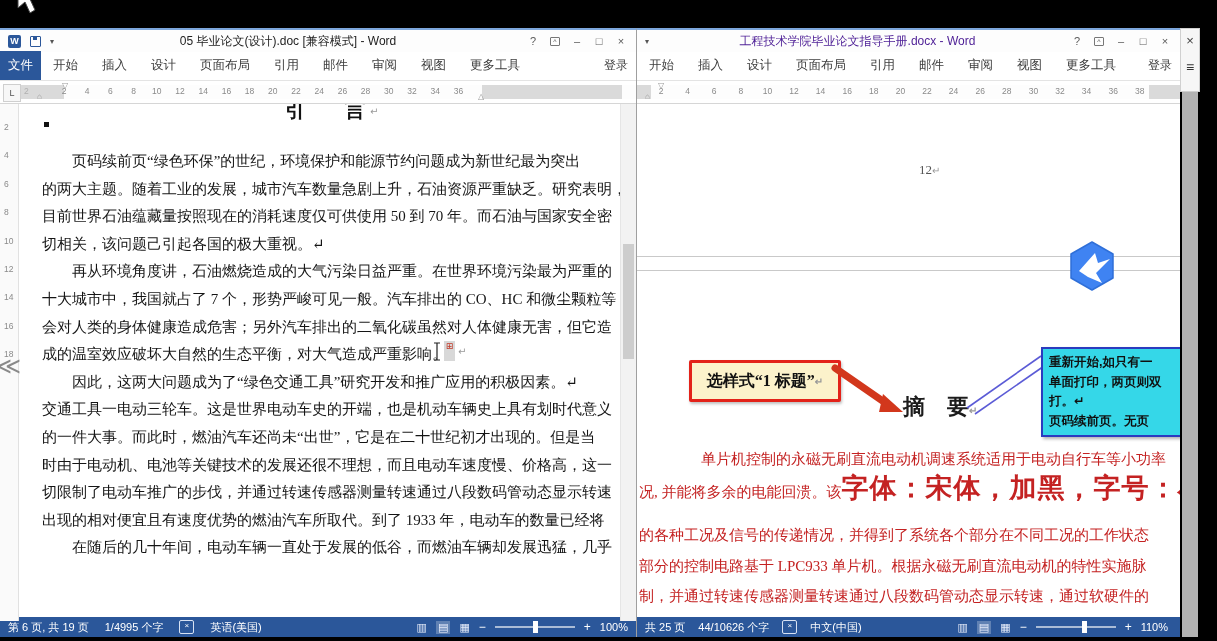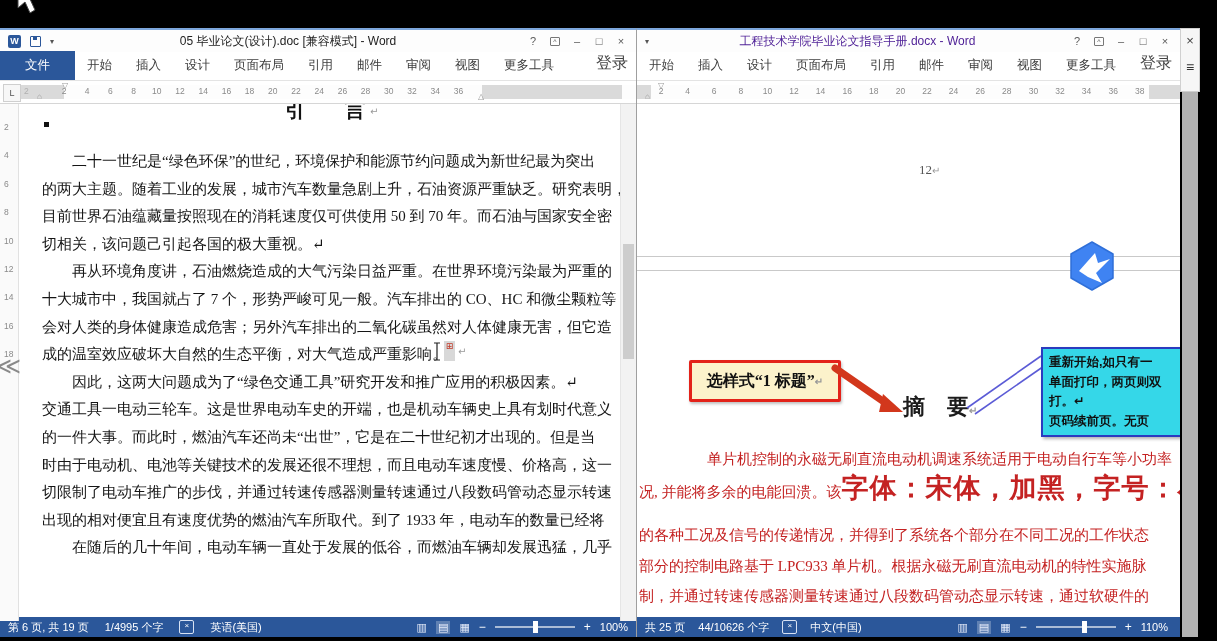--- a/index.html
+++ b/index.html
@@ -20,22 +20,22 @@
   .title{flex:1;text-align:center;color:#222;white-space:nowrap;overflow:hidden;}
   .right-win .title{color:#4c1d95;}
   .winbtns{display:flex;align-items:center;}
   .winbtns span{width:22px;text-align:center;color:#5a5a5a;font-size:11px;line-height:20px;}
   .ribbon-opt{display:inline-block;}
   .ribbon-opt i{font-style:normal;border:1px solid #777;border-radius:1px;font-size:7px;padding:0 2px;color:#555;}
   
   .tabrow{height:28px;display:flex;align-items:flex-end;border-bottom:1px solid #e4e4e4;background:#fff;}
   .tabs{display:flex;align-items:flex-end;}
   .tab{padding:6px 12px 6px;font-size:12.5px;color:#3c3c3c;white-space:nowrap;}
-  .left-win .tab:first-child{background:#2b579a;color:#fff;padding:6px 25px;}
-  .signin{margin-left:auto;font-size:16px;color:#444;padding:6px 8px;white-space:nowrap;}
+  .left-win .tab:first-child{background:#2b579a;color:#fff;padding:6px 8px;}
+  .signin{margin-left:auto;font-size:12px;color:#444;padding:6px 8px;white-space:nowrap;}
   
   .hruler{position:relative;height:22px;background:#fff;border-bottom:1px solid #d6d6d6;overflow:hidden;}
   .band{position:absolute;left:0;right:0;top:4px;height:14px;background:#fdfdfd;}
   .shade{position:absolute;top:4px;height:14px;background:#dadada;}
   .rnum-wrap div{position:absolute;top:5px;font-size:8.5px;color:#8a8a8a;transform:translateX(-50%);}
   .mk{position:absolute;font-size:8px;color:#9a9a9a;line-height:8px;}
   .lbox{position:absolute;left:3px;top:3px;width:16px;height:16px;border:1px solid #cfcfcf;background:#f7f7f7;
         font-size:9px;color:#555;display:flex;align-items:center;justify-content:center;}
   .lead2{position:absolute;left:24px;top:5px;font-size:8.5px;color:#b0b0b0;}
   
@@ -171,21 +171,21 @@
           <div style="top: 165px;">12</div>
           <div style="top: 193.4px;">14</div>
           <div style="top: 221.8px;">16</div>
           <div style="top: 250.2px;">18</div>
         </div>
       <div class="page">
         <div class="heading">引　　言</div>
         <span class="h-pilc pilc">↵</span>
         <div class="bullet"></div>
         <div class="doclines">
-            <div class="docline">　　二十一世纪是“绿色环保”的世纪，环境保护和能源节约问题成为新世纪最为突出</div>
+            <div class="docline">　　页码续前页“绿色环保”的世纪，环境保护和能源节约问题成为新世纪最为突出</div>
             <div class="docline">的两大主题。随着工业的发展，城市汽车数量急剧上升，石油资源严重缺乏。研究表明，</div>
             <div class="docline">目前世界石油蕴藏量按照现在的消耗速度仅可供使用 50 到 70 年。而石油与国家安全密</div>
             <div class="docline">切相关，该问题己引起各国的极大重视。↵</div>
             <div class="docline">　　再从环境角度讲，石油燃烧造成的大气污染日益严重。在世界环境污染最为严重的</div>
             <div class="docline">十大城市中，我国就占了 7 个，形势严峻可见一般。汽车排出的 CO、HC 和微尘颗粒等，</div>
             <div class="docline">会对人类的身体健康造成危害；另外汽车排出的二氧化碳虽然对人体健康无害，但它造</div>
             <div class="docline">成的温室效应破坏大自然的生态平衡，对大气造成严重影响。</div>
             <div class="docline">　　因此，这两大问题成为了“绿色交通工具”研究开发和推广应用的积极因素。↵</div>
             <div class="docline">交通工具一电动三轮车。这是世界电动车史的开端，也是机动车辆史上具有划时代意义</div>
             <div class="docline">的一件大事。而此时，燃油汽车还尚未“出世”，它是在二十世纪初才出现的。但是当</div>
@@ -311,21 +311,21 @@
         <line x1="10" y1="62" x2="82" y2="12" stroke="#5b5bd6" stroke-width="1.6"></line>
       </svg>
 
       <div class="notebox">
           <div class="noteline">重新开始,如只有一</div>
           <div class="noteline">单面打印，两页则双</div>
           <div class="noteline">打。↵</div>
           <div class="noteline">页码续前页。无页</div>
         </div>
 
-      <div class="redln" style="left:70px;top:346px;">单片机控制的永磁无刷直流电动机调速系统适用于电动自行车等小功率</div>
+      <div class="redln" style="left:64px;top:346px;">单片机控制的永磁无刷直流电动机调速系统适用于电动自行车等小功率</div>
       <div class="redln red2" style="top:366px;">
         <span>况, 并能将多余的电能回溃。该</span>
         <span class="big">字体：宋体，加黑，字号：小二</span>
       </div>
       <div class="redln" style="top:422px;">的各种工况及信号的传递情况，并得到了系统各个部分在不同工况的工作状态</div>
       <div class="redln" style="top:453px;">部分的控制电路基于 LPC933 单片机。根据永磁无刷直流电动机的特性实施脉</div>
       <div class="redln" style="top:483px;">制，并通过转速传感器测量转速通过八段数码管动态显示转速，通过软硬件的</div>
     </div>
     <div class="statusbar" style="gap:13px;">
       <span>共 25 页</span>

